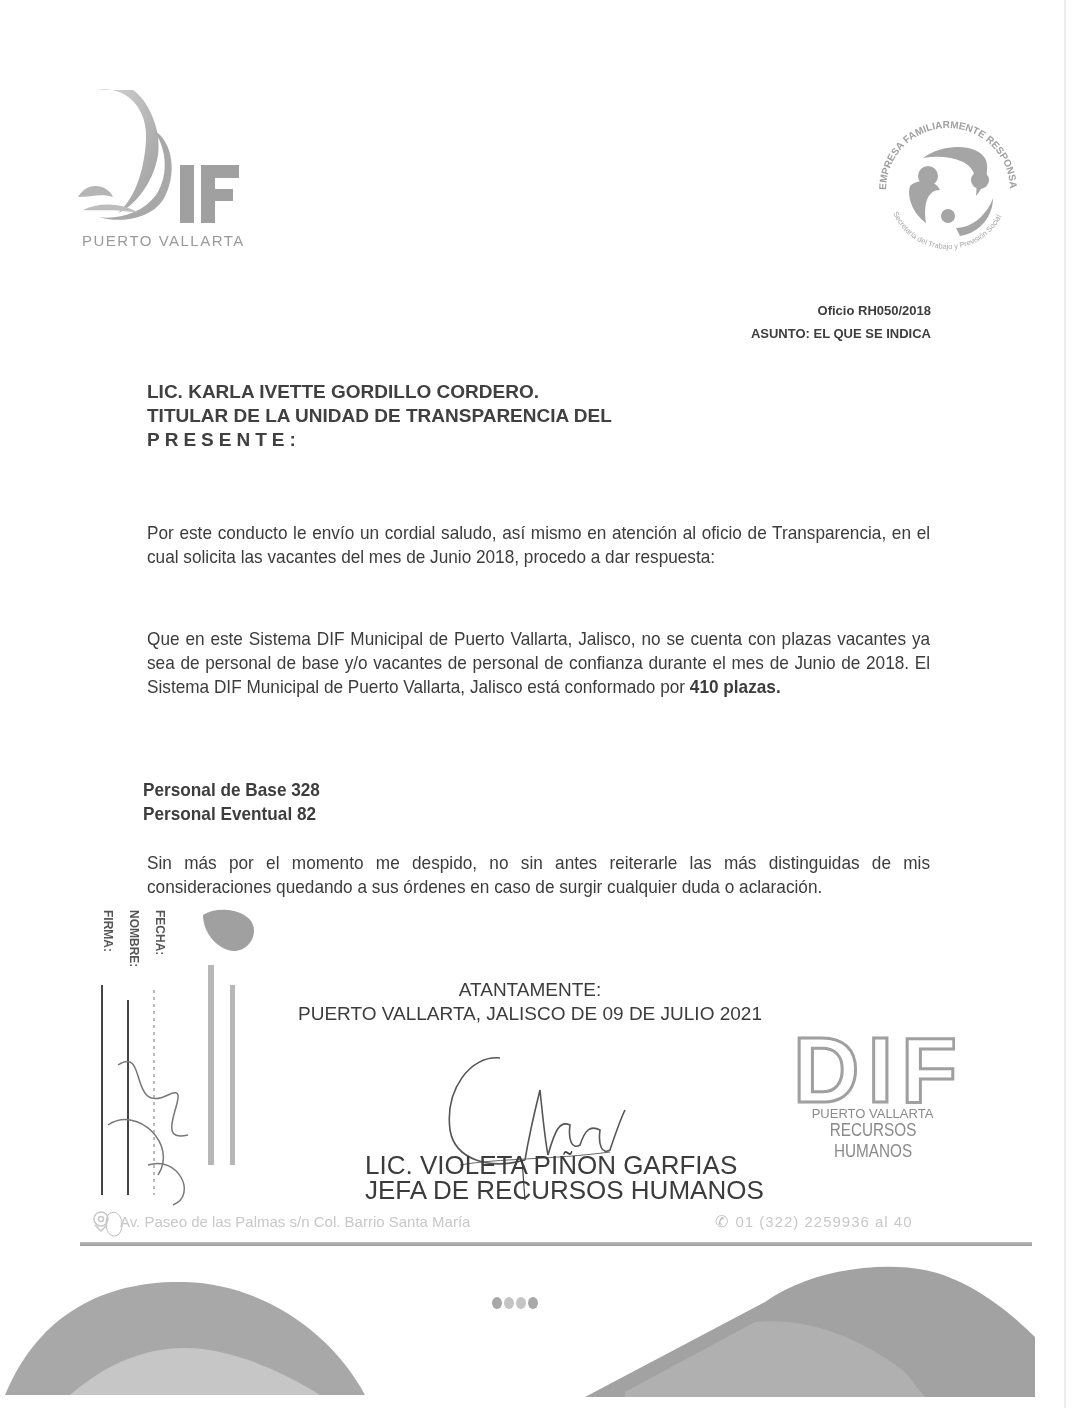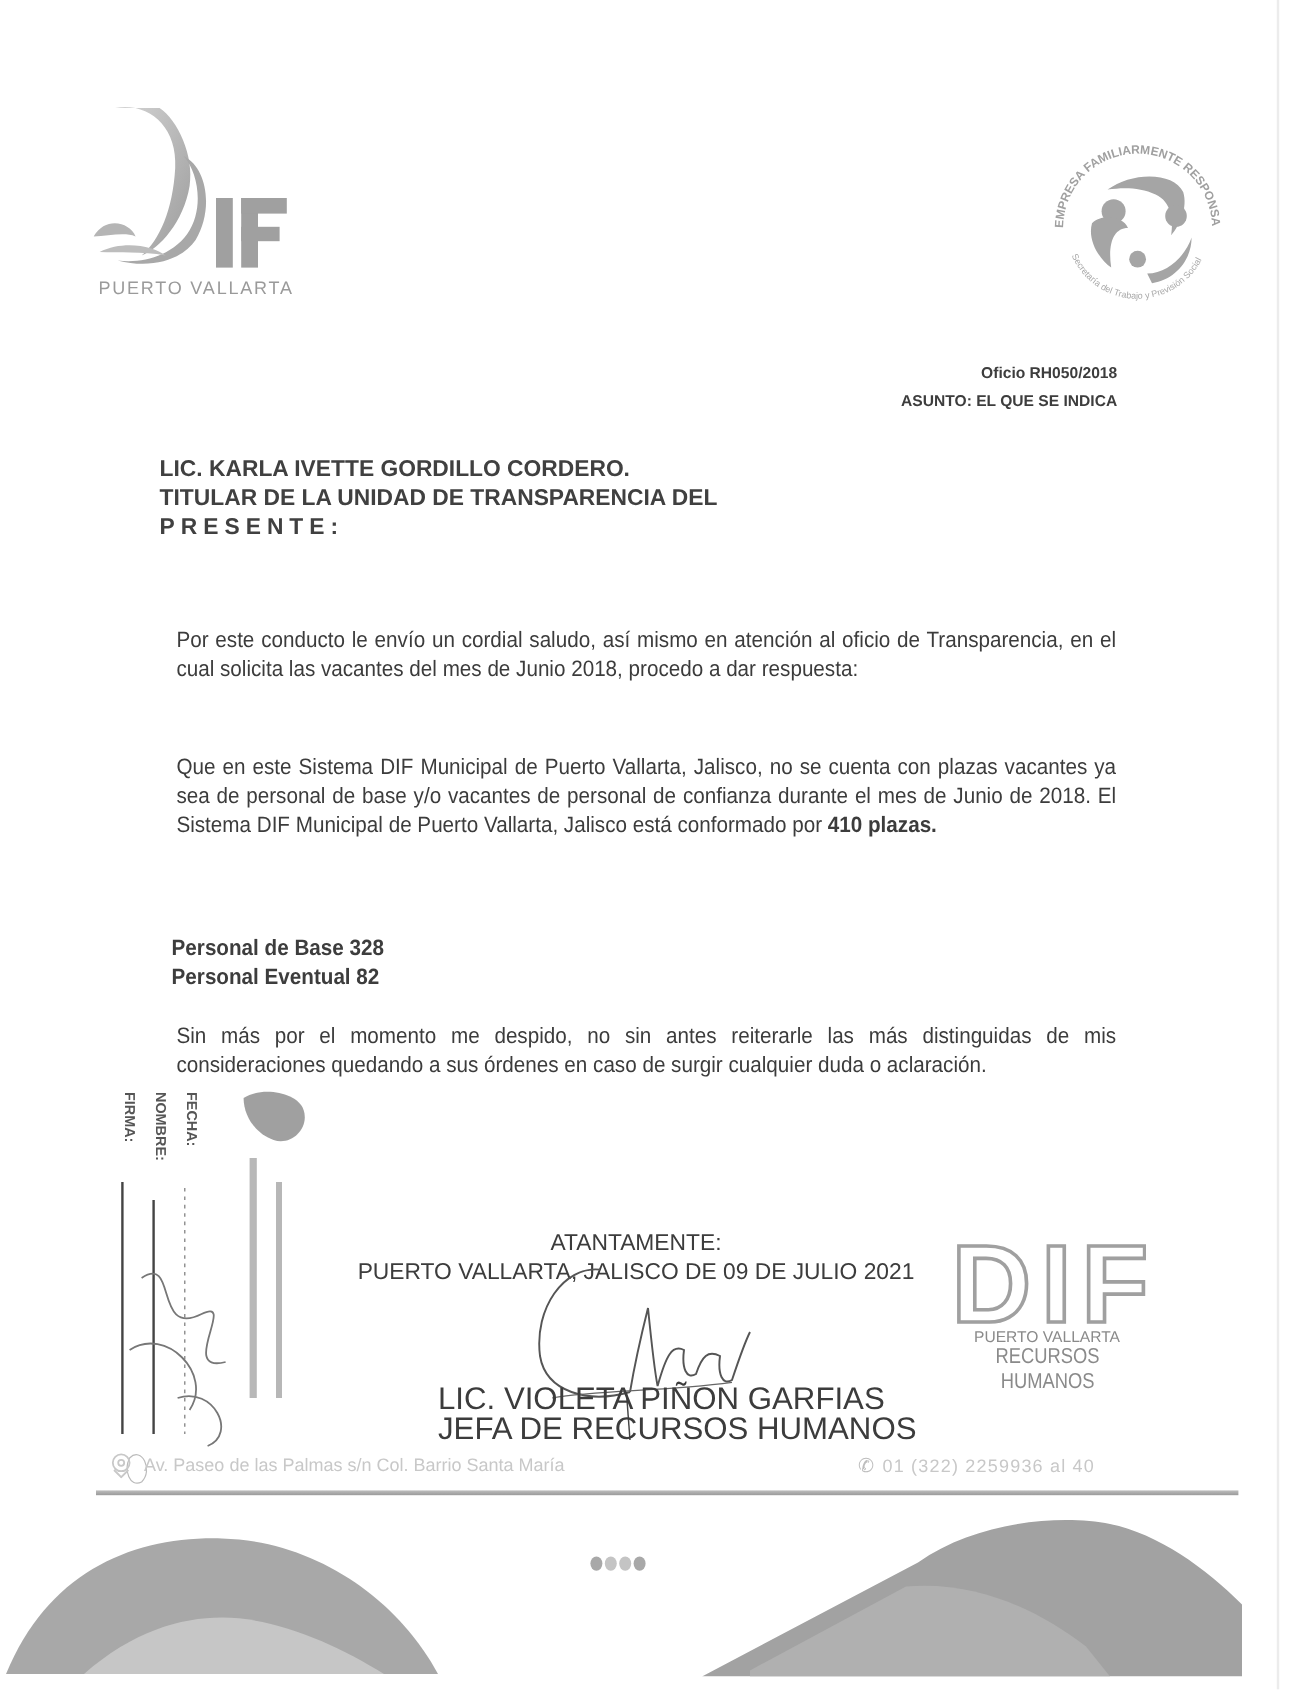--- a/index.html
+++ b/index.html
@@ -12,33 +12,33 @@
   #logo-dif { left: 78px; top: 85px; width: 190px; height: 170px; }
   #logo-dif .caption { position: absolute; left: 4px; top: 147px; font-size: 15px; letter-spacing: 1.5px; color: #9a9a9a; font-family: "Liberation Sans", sans-serif; }
 
   
   #seal { left: 868px; top: 98px; width: 160px; height: 170px; }
 
   .header-ref { right: 157px; text-align: right; font-weight: bold; font-size: 13px; color: #3d3d3d; }
   #oficio { top: 303px; }
   #asunto { top: 326px; }
 
-  .recipient { left: 133px; font-weight: bold; font-size: 19px; color: #404040; line-height: 24px; }
+  .recipient { left: 147px; font-weight: bold; font-size: 19px; color: #404040; line-height: 24px; }
   #recipient-block { top: 380px; }
   #presente { letter-spacing: 5px; }
 
   .para { left: 147px; width: 783px; font-size: 18.5px; line-height: 24px; color: #3c3c3c; text-align: justify; font-family: "Liberation Sans", sans-serif; transform: scaleX(0.93); transform-origin: left top; width: 842px; }
   #para1 { top: 521px; }
   #para2 { top: 627px; }
   #para3 { top: 851px; }
   .para b { font-weight: bold; }
 
   .counts { left: 143px; top: 778px; font-weight: bold; font-size: 18.5px; line-height: 24px; color: #3d3d3d; transform: scaleX(0.93); transform-origin: left top; }
 
-  .closing { left: 250px; width: 560px; text-align: center; font-size: 19px; color: #3c3c3c; line-height: 24px; margin-top: 47px; }
+  .closing { left: 250px; width: 560px; text-align: center; font-size: 19px; color: #3c3c3c; line-height: 24px; }
   #closing-block { top: 978px; }
 
   .signer { left: 365px; font-size: 26px; line-height: 25px; color: #3c3c3c; }
   #signer-block { top: 1153px; }
 
   #hr-stamp { left: 785px; top: 1028px; width: 180px; height: 115px; }
   #hr-stamp .s1 { position: absolute; left: 0; top: 78px; width: 175px; text-align: center; font-size: 13px; color: #8a8a8a; }
   #hr-stamp .s2 { position: absolute; left: -2px; top: 92px; width: 180px; text-align: center; font-size: 18px; color: #8a8a8a; transform: scaleX(0.85); }
 
   #received-stamp { left: 88px; top: 895px; width: 200px; height: 350px; }

